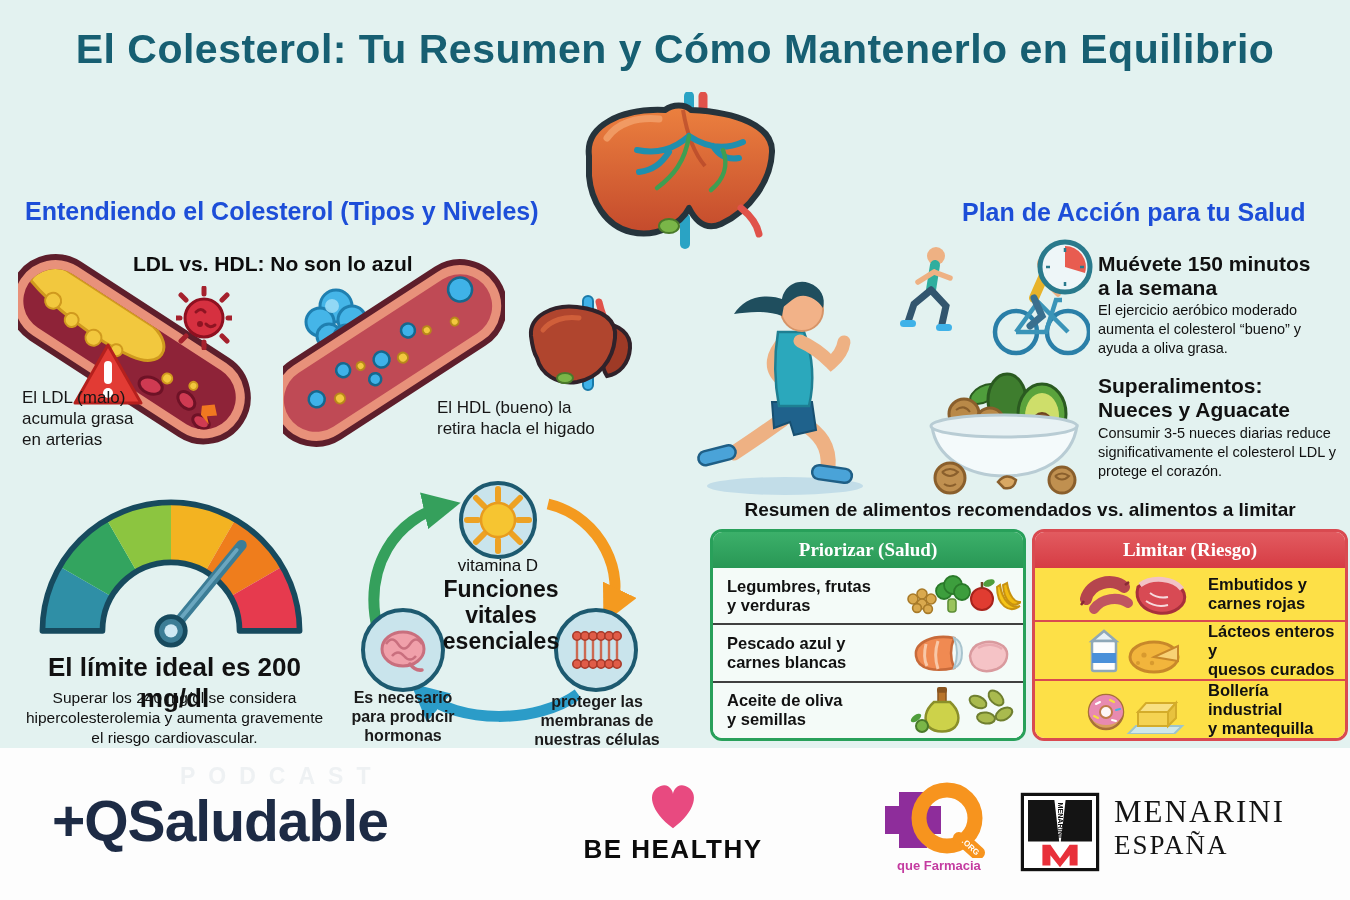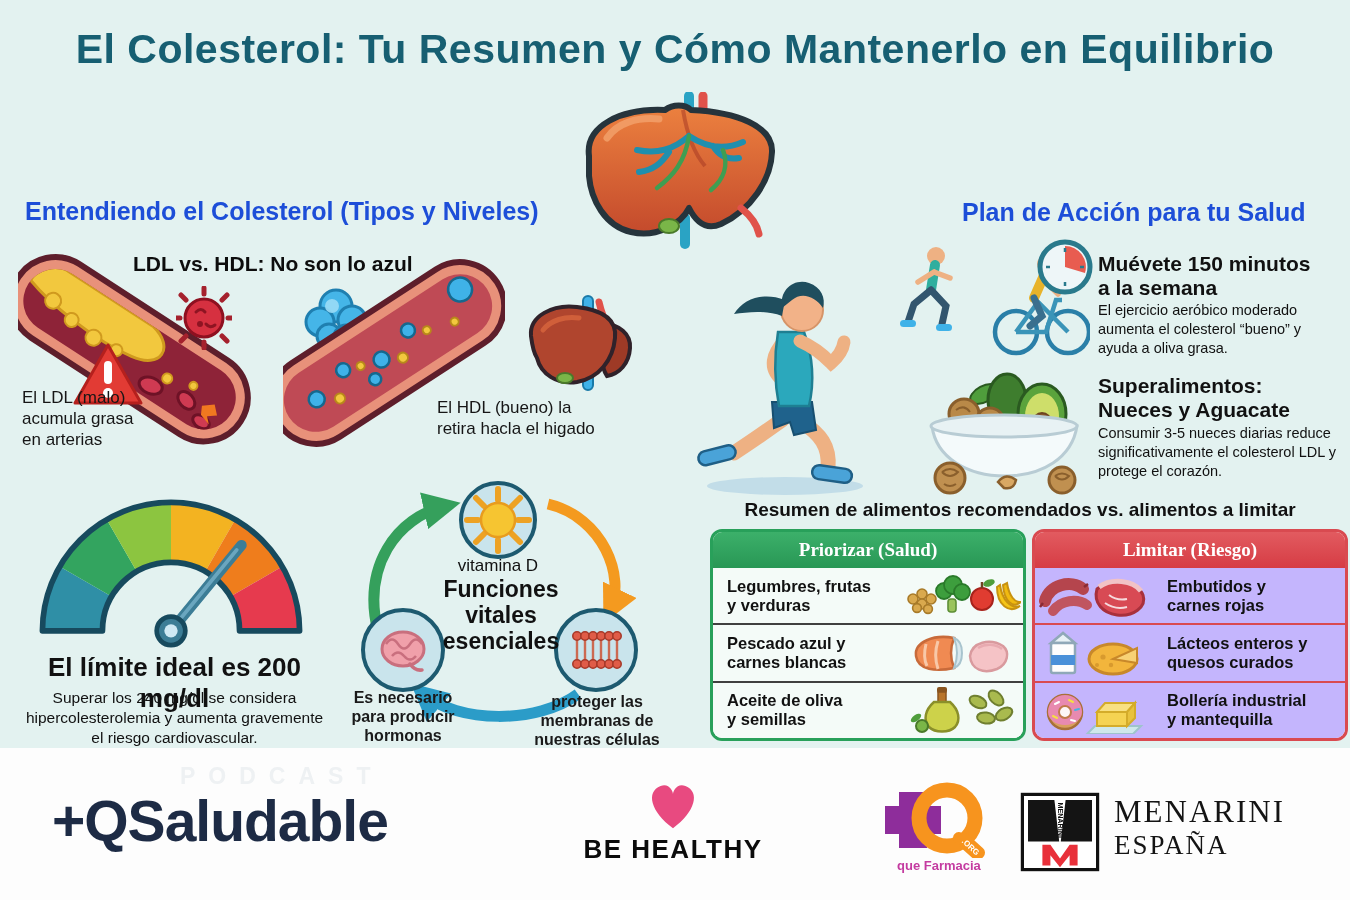--- a/index.html
+++ b/index.html
@@ -19,21 +19,21 @@
   .item-title{font-size:21px;font-weight:bold;line-height:1.15;}
   .item-text{font-size:14.5px;line-height:1.3;}
   .foods-head{font-size:19px;font-weight:bold;}
   .ftable{border-radius:12px;background:#fff;overflow:hidden;display:flex;flex-direction:column;}
   .ftable.green{border:3px solid #28a05a;}
   .ftable.red{border:3px solid #d94a50;}
   .fhead{height:36px;line-height:36px;text-align:center;color:#fff;font-size:19px;font-weight:bold;flex:0 0 36px;font-family:Liberation Serif, serif;}
   .fhead.green{background:linear-gradient(#3cb06a,#289755);}
   .fhead.red{background:linear-gradient(#e25b60,#d63c44);}
   .frow{flex:1;display:flex;align-items:center;background:#f4fbf8;gap:8px;}
-  .ftable.red .frow{background:#c4b5fd;border-top:2px solid #d94a50;}
+  .ftable.red .frow{background:#fde047;border-top:2px solid #d94a50;padding-left:41px;}
   .ftable.green .frow{border-top:2px solid #404040;}
   .frow .txt{font-size:16.5px;font-weight:bold;line-height:1.15;white-space:pre-line;}
   .ftable.green .txt{padding-left:14px;flex:1;}
   .ftable.red .txt{flex:1;padding-left:4px;}
   .icn{flex:0 0 120px;display:flex;justify-content:center;align-items:center;}
   .footer{left:0;top:748px;width:1350px;height:152px;background:#fdfdfd;}
   .podcast{font-size:23px;font-weight:bold;letter-spacing:13px;color:#eef1f3;}
   .qsal{font-size:57px;font-weight:800;color:#1d2b45;letter-spacing:-1px;}
   .behealthy{font-size:26px;font-weight:900;letter-spacing:1.5px;color:#0c0c0c;}
   .qfarm{font-size:13px;color:#c43ba0;font-weight:bold;}

